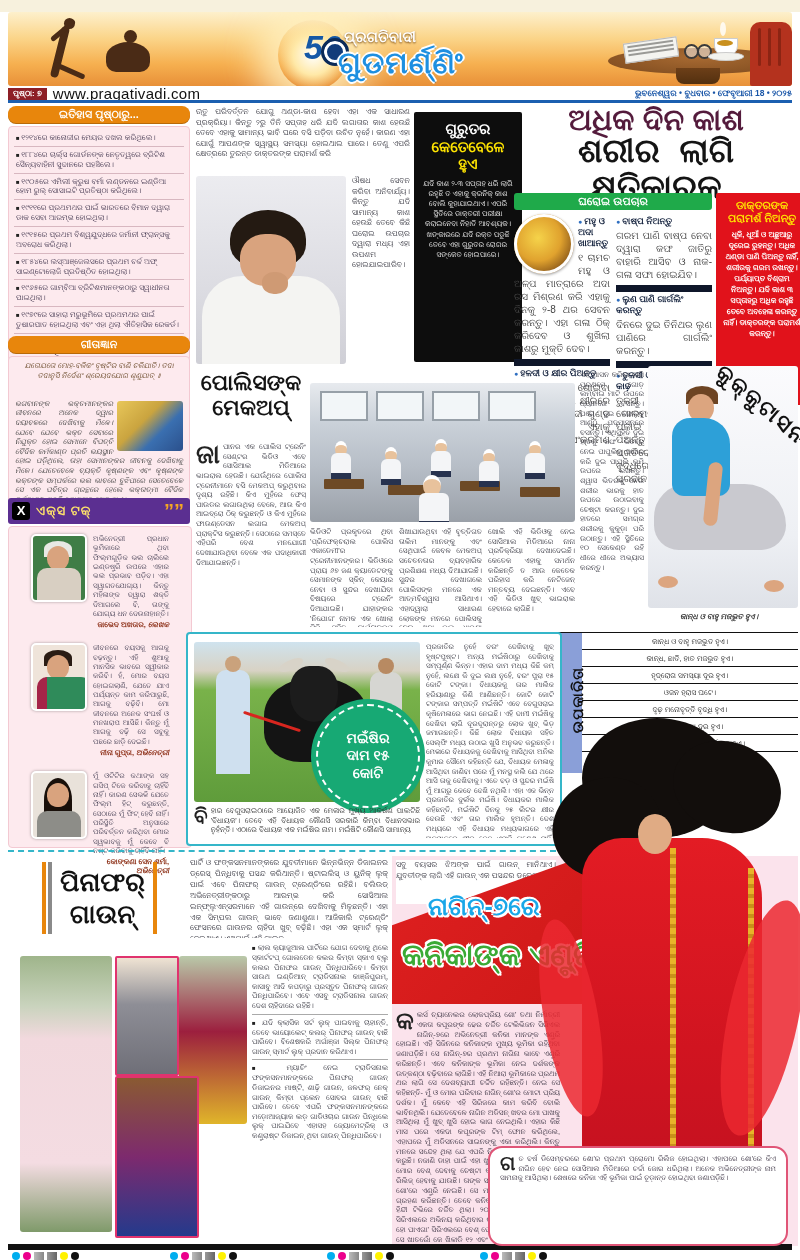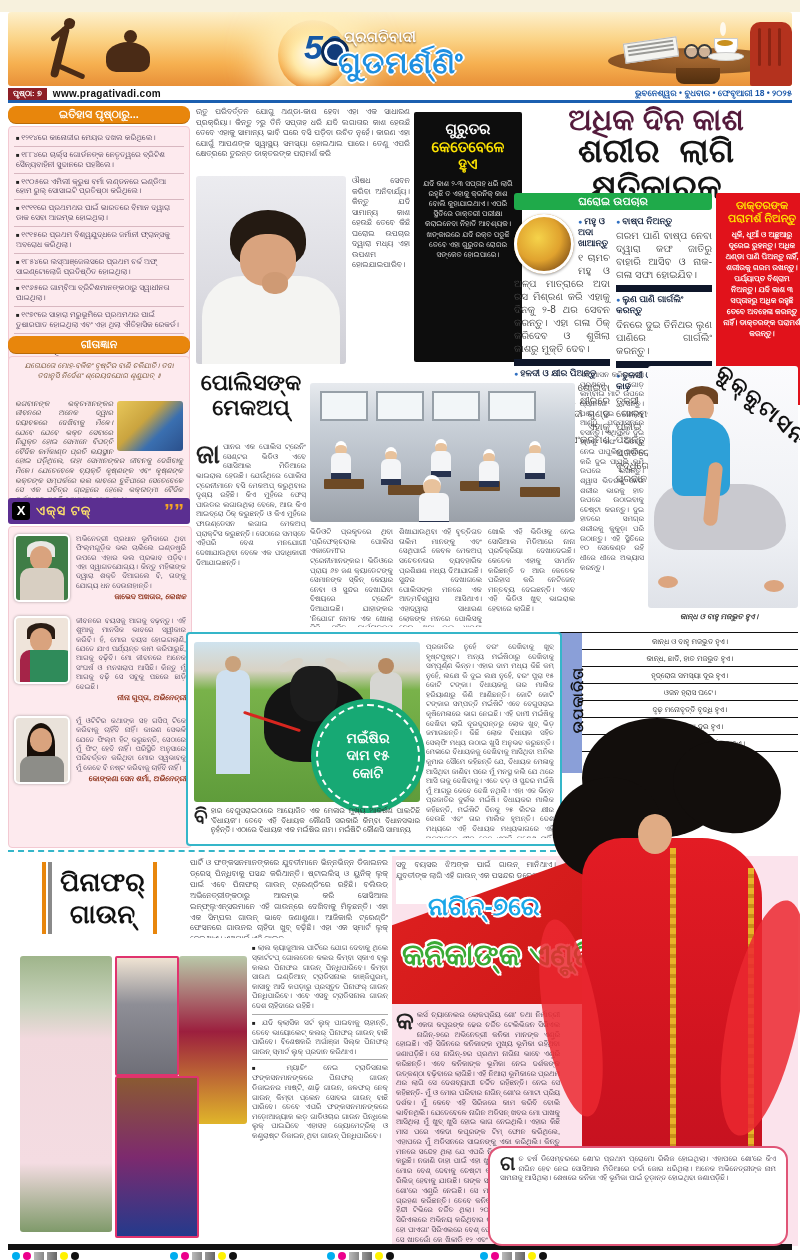--- a/index.html
+++ b/index.html
@@ -32,39 +32,39 @@
   .chair{left:742px;top:10px;width:42px;height:64px;background:#b4321e;border-radius:10px 10px 2px 2px;}
   .chair i{position:absolute;top:6px;bottom:20px;width:3px;background:#8c2413;border-radius:2px;}
   .logo50{left:296px;top:16px;width:34px;height:40px;color:#1558a6;font-size:34px;font-weight:bold;font-style:italic;line-height:38px;}
   .logo50 .wheel{position:absolute;left:17px;top:10px;width:22px;height:22px;border-radius:50%;background:#123c7a;border:3px solid #0b2a58;box-shadow:inset 0 0 0 3px #fff;}
   .papername{left:336px;top:16px;color:#fff;font-size:15px;font-weight:bold;text-shadow:0 1px 2px #7a4a10;}
   .gm-title{left:330px;top:34px;font-size:30px;font-weight:bold;color:#1e8fe0;letter-spacing:1px;
     text-shadow:-2px 0 #fff,2px 0 #fff,0 -2px #fff,0 2px #fff,1px 1px 0 #0d5ca0;}
   
   .infobar{left:8px;top:88px;width:784px;height:11px;display:flex;align-items:center;font-size:9px;}
   .pagelabel{background:#8d1f26;color:#fff;font-size:8px;font-weight:bold;padding:1px 5px;margin-right:6px;}
-  .website{font-weight:bold;color:#101010;font-size:10px;letter-spacing:.3px;}
+  .website{font-weight:normal;color:#101010;font-size:15px;letter-spacing:.3px;}
   .dateline{margin-left:auto;color:#1b57a8;font-weight:bold;font-size:8.5px;}
   .bluerule{left:8px;top:100px;width:784px;height:3px;background:#1b5fb0;}
   
   .secthead{background:#e8860c;color:#fff;font-weight:bold;font-size:11px;text-align:center;
     border-radius:8px;padding:2px 0;box-shadow:0 1px 0 #b86a08;}
   .pinkbox{background:#fdeaee;border:1px solid #f3c9d2;border-radius:4px;}
   .hist-item{font-size:7.6px;color:#463a52;line-height:1.3;padding:3px 2px;border-bottom:1px solid #d8b7c0;}
   .hist-item:before{content:"■ ";color:#222;font-size:6px;}
   .gita-verse{font-size:7.4px;color:#6b4a2a;text-align:center;line-height:1.4;font-style:italic;}
   .gita-body{font-size:7.3px;color:#444;line-height:1.32;text-align:justify;}
   .gita-credit{font-size:6.8px;color:#8a3b22;font-style:italic;text-align:right;font-weight:bold;}
   .krishna{float:right;width:66px;height:50px;margin:2px 0 2px 4px;border-radius:3px;
     background:linear-gradient(135deg,#e8c75a 0%,#caa43f 40%,#3a6fb0 65%,#2b508c 100%);}
   .xtalk{background:#5b2f91;display:flex;align-items:center;border-radius:3px;}
   .xlogo{width:18px;height:18px;background:#000;color:#fff;font-weight:bold;font-size:13px;line-height:18px;text-align:center;margin:0 6px 0 4px;border-radius:3px;}
   .xtalk-title{color:#ffe36b;font-weight:bold;font-size:13px;letter-spacing:1px;}
   .xquote-mark{margin-left:auto;margin-right:6px;color:#f5a623;font-size:20px;font-weight:bold;line-height:10px;}
-  .quote{display:flex;gap:6px;padding:7px 5px;}
+  .quote{display:flex;gap:6px;padding:7px 22px;}
   .qphoto{width:52px;height:64px;border:2px solid #fff;border-radius:5px;box-shadow:0 0 3px rgba(0,0,0,.35);flex:none;position:relative;overflow:hidden;}
   .qhead{position:absolute;left:14px;top:10px;width:22px;height:24px;border-radius:50% 50% 45% 45%;background:#d9a37e;}
   .qhair{position:absolute;left:11px;top:5px;width:28px;height:16px;border-radius:50% 50% 0 0;}
   .qbody{position:absolute;left:4px;top:32px;width:44px;height:32px;border-radius:10px 10px 0 0;}
   .qtext{font-size:7.2px;color:#4a4458;line-height:1.3;text-align:justify;}
   .qauthor{font-size:7.4px;color:#8a2b12;font-weight:bold;text-align:right;display:block;margin-top:2px;}
   
   .cough-intro{font-size:7.8px;color:#3c3c46;line-height:1.35;text-align:justify;}
   .photo{border-radius:3px;overflow:hidden;}
   .cough-photo{background:linear-gradient(180deg,#ececf0 0%,#dcdce2 60%,#cfcfd6 100%);}

